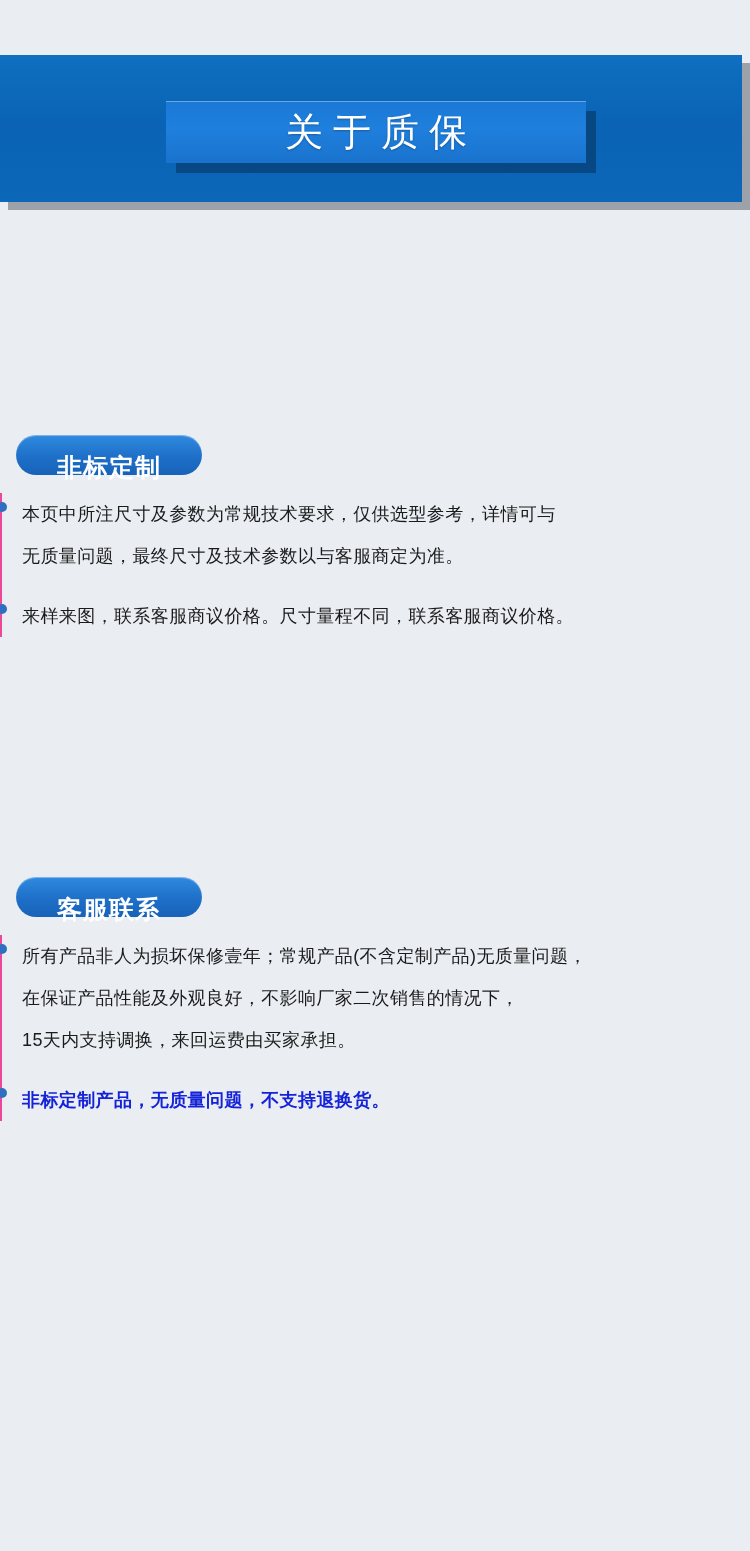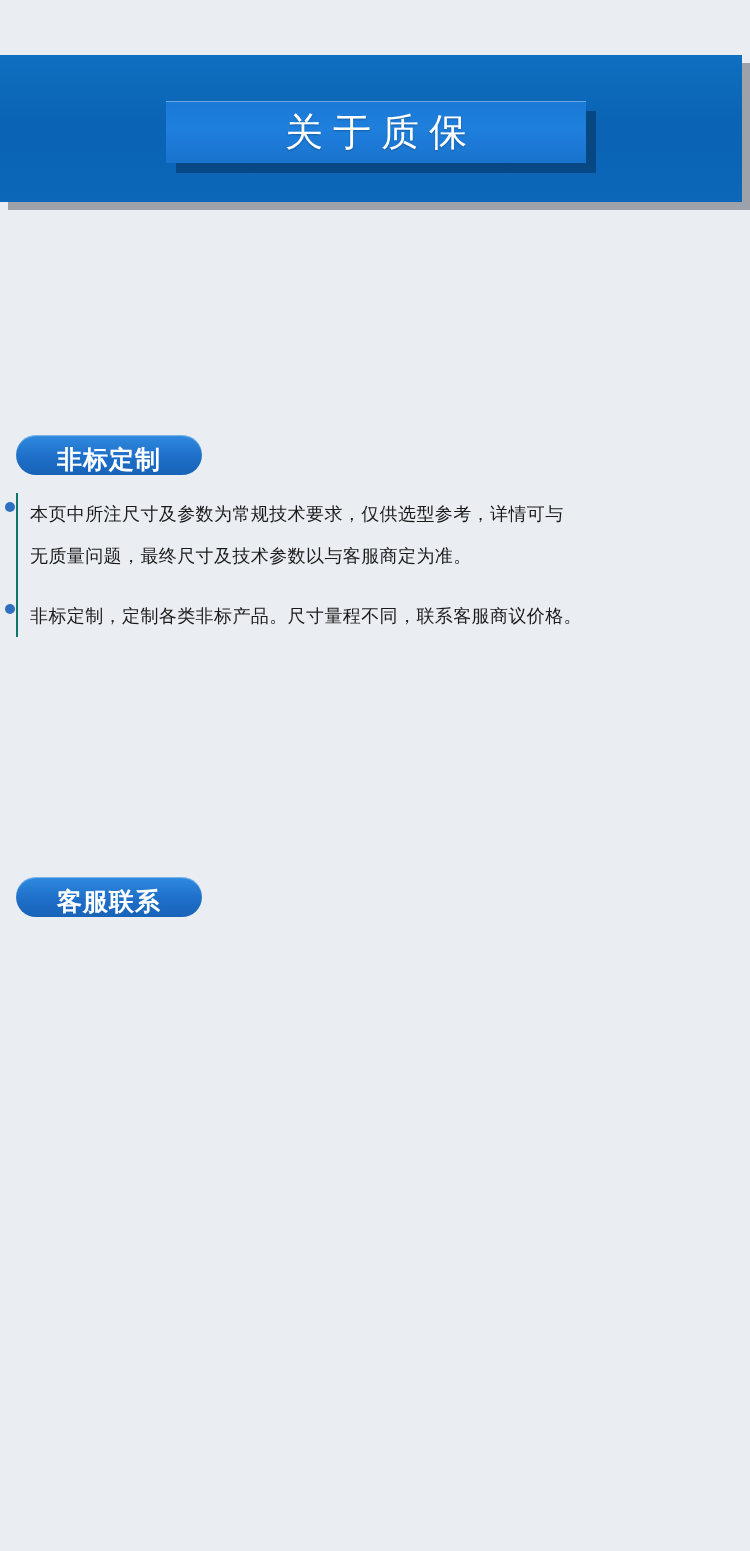--- a/index.html
+++ b/index.html
@@ -92,37 +92,37 @@
     top: 0;
     width: 186px;
     height: 40px;
     border-radius: 20px;
     background: linear-gradient(180deg, #2f8ae0 0%, #1e6fc8 55%, #1763b8 100%);
     box-shadow: inset 0 1px 1px rgba(255,255,255,.4);
   }
   .pill-label {
     position: absolute;
     left: 0;
-    top: 4px;
+    top: 12px;
     width: 186px;
     height: 40px;
     line-height: 40px;
     text-align: center;
     color: #ffffff;
     font-size: 25px;
     font-weight: 700;
     letter-spacing: 1px;
   }
 
   
   .list {
     position: relative;
-    margin-left: 16px;
-    padding-left: 12px;
-    border-left: 2px solid #0f766e;
+    margin-left: 0;
+    padding-left: 20px;
+    border-left: 2px solid #ec4899;
   }
   .list-item {
     position: relative;
     margin-bottom: 18px;
   }
   .list-item:last-child {
     margin-bottom: 0;
   }
   .dot {
     position: absolute;
@@ -164,23 +164,35 @@
     <div class="pill-label">非标定制</div>
   </div>
   <div class="list" style="margin-top:18px;">
     <div class="list-item">
       <span class="dot"></span>
       <div class="line">本页中所注尺寸及参数为常规技术要求，仅供选型参考，详情可与</div>
       <div class="line">无质量问题，最终尺寸及技术参数以与客服商定为准。</div>
     </div>
     <div class="list-item">
       <span class="dot"></span>
-      <div class="line">非标定制，定制各类非标产品。尺寸量程不同，联系客服商议价格。</div>
+      <div class="line">来样来图，联系客服商议价格。尺寸量程不同，联系客服商议价格。</div>
     </div>
   </div>
 </div>
 
 <div class="section" style="top:877px;">
   <div class="pill-wrap">
     <div class="pill"></div>
     <div class="pill-label">客服联系</div>
   </div>
+  <div class="list" style="margin-top:18px;">
+    <div class="list-item">
+      <span class="dot"></span>
+      <div class="line">所有产品非人为损坏保修壹年；常规产品(不含定制产品)无质量问题，</div>
+      <div class="line">在保证产品性能及外观良好，不影响厂家二次销售的情况下，</div>
+      <div class="line">15天内支持调换，来回运费由买家承担。</div>
+    </div>
+    <div class="list-item">
+      <span class="dot"></span>
+      <div class="line highlight">非标定制产品，无质量问题，不支持退换货。</div>
+    </div>
+  </div>
 </div>
 
 </body></html>

